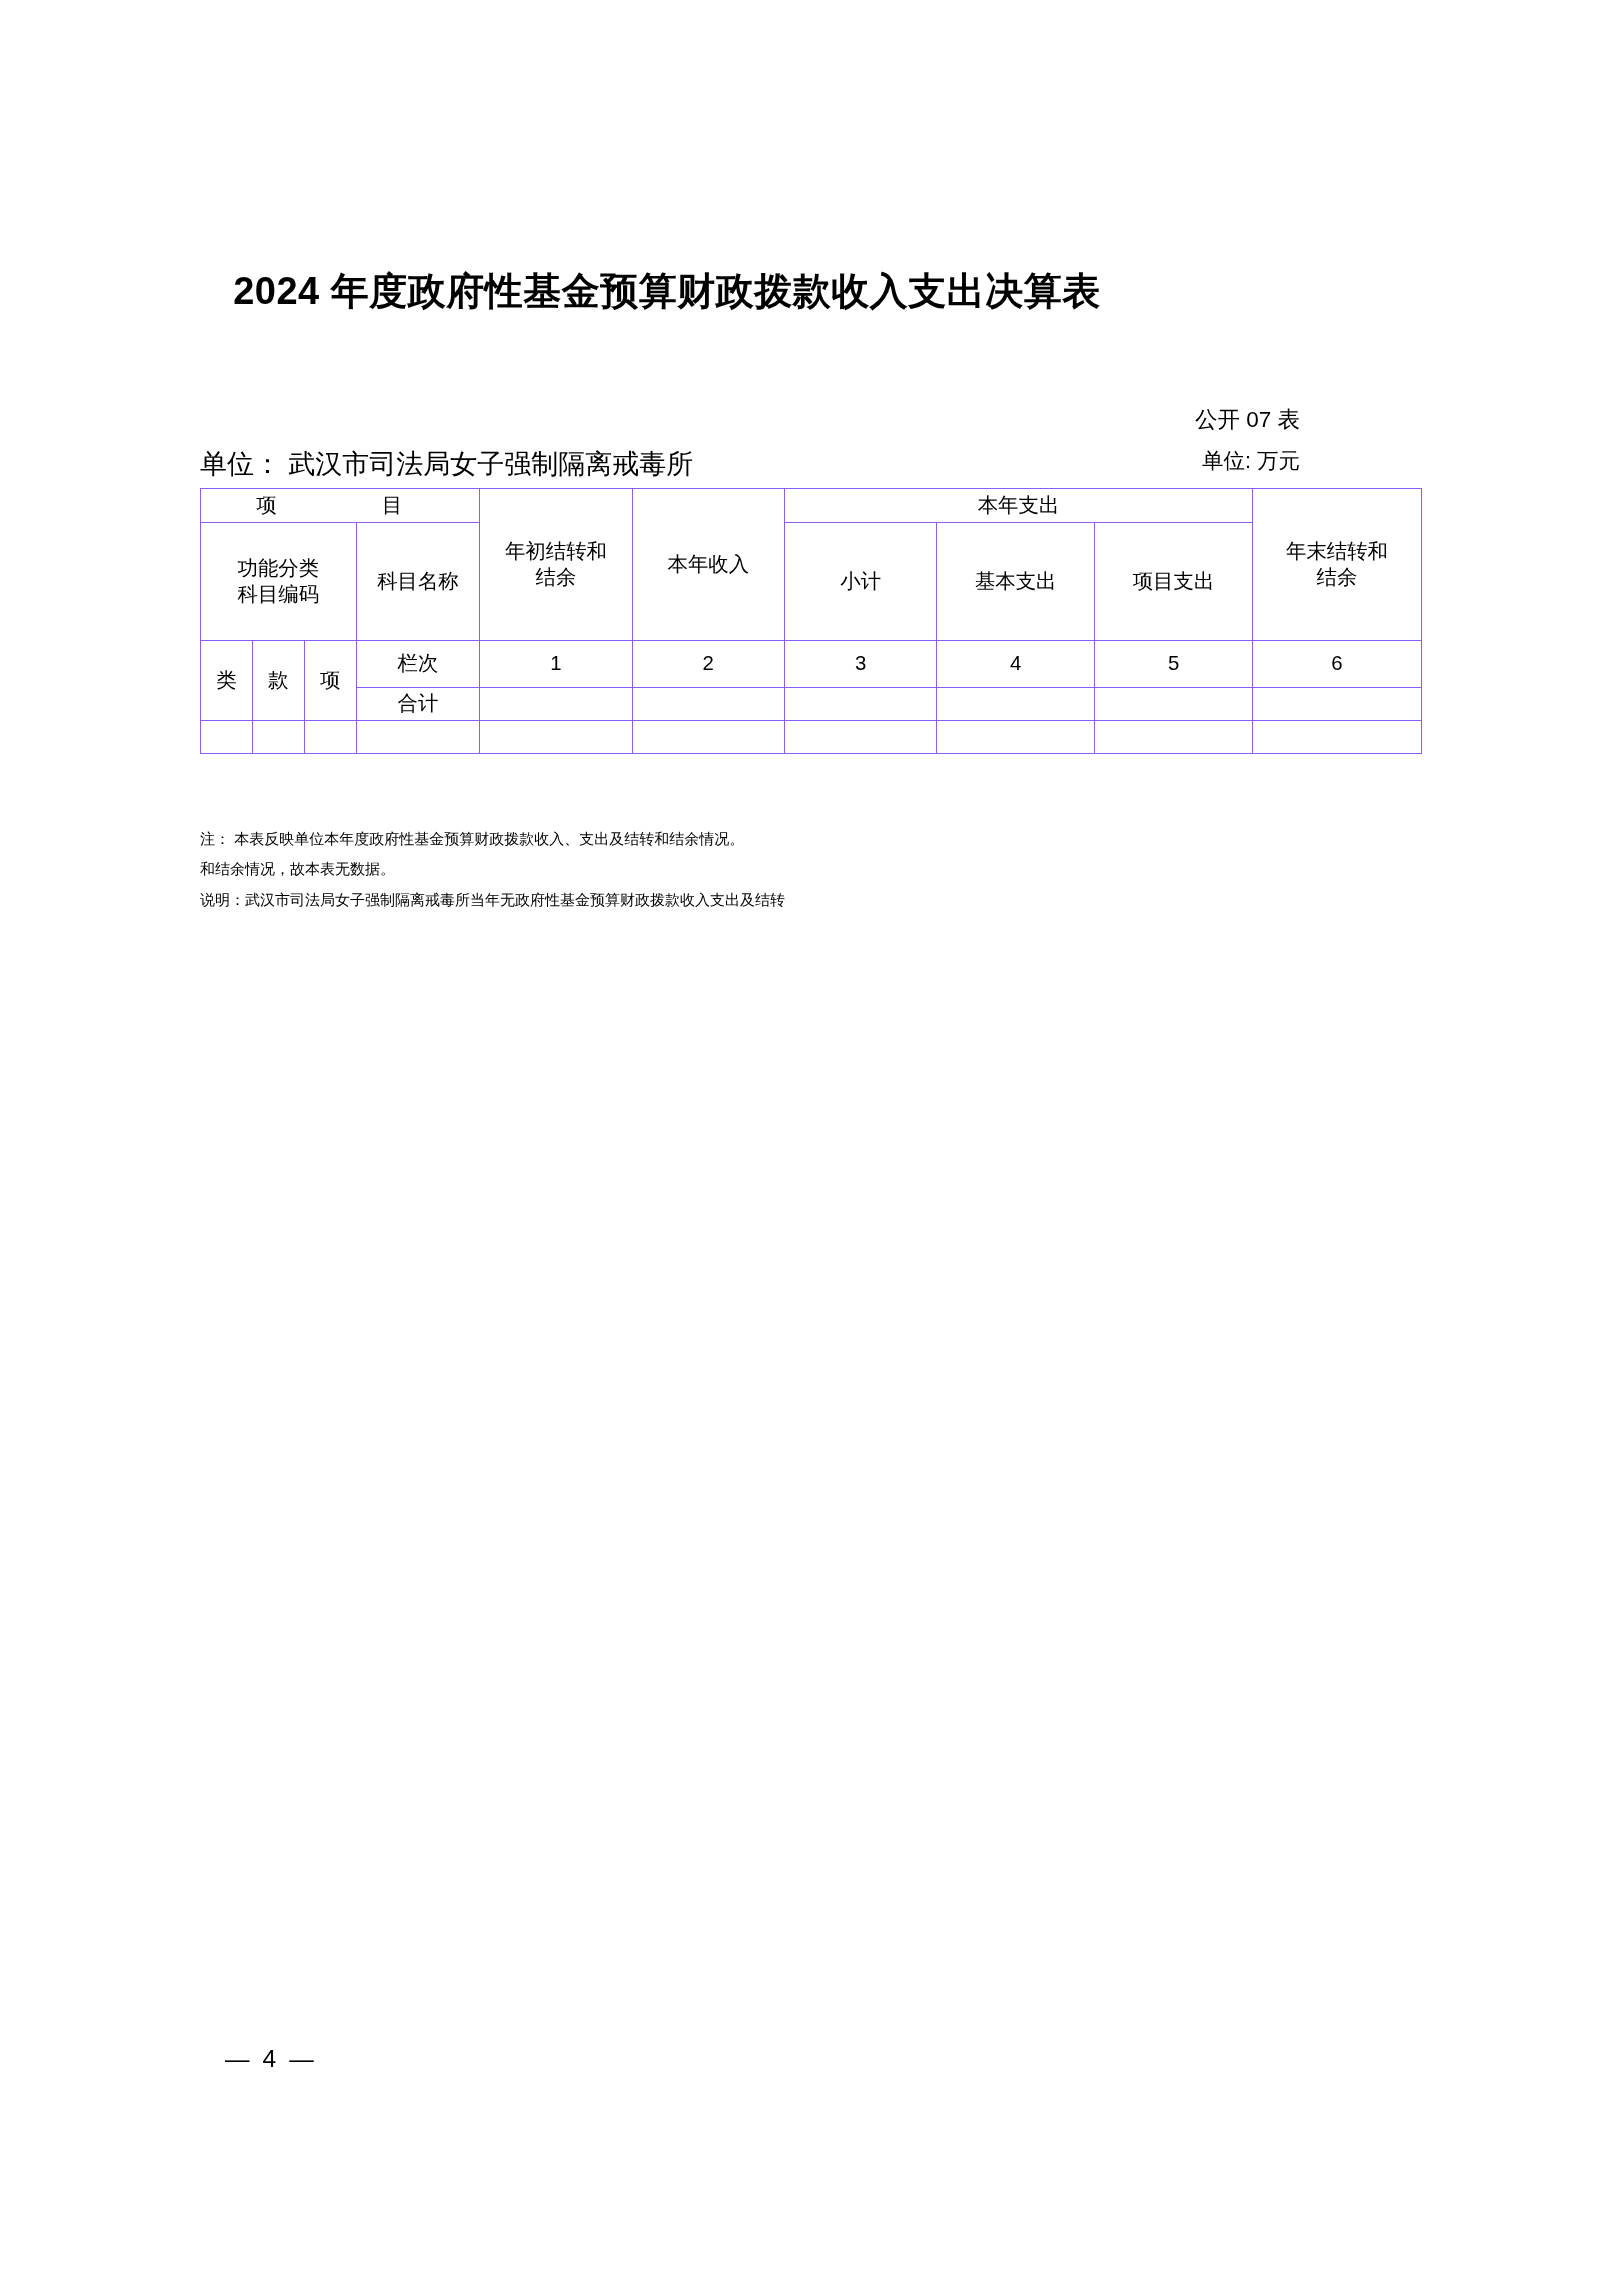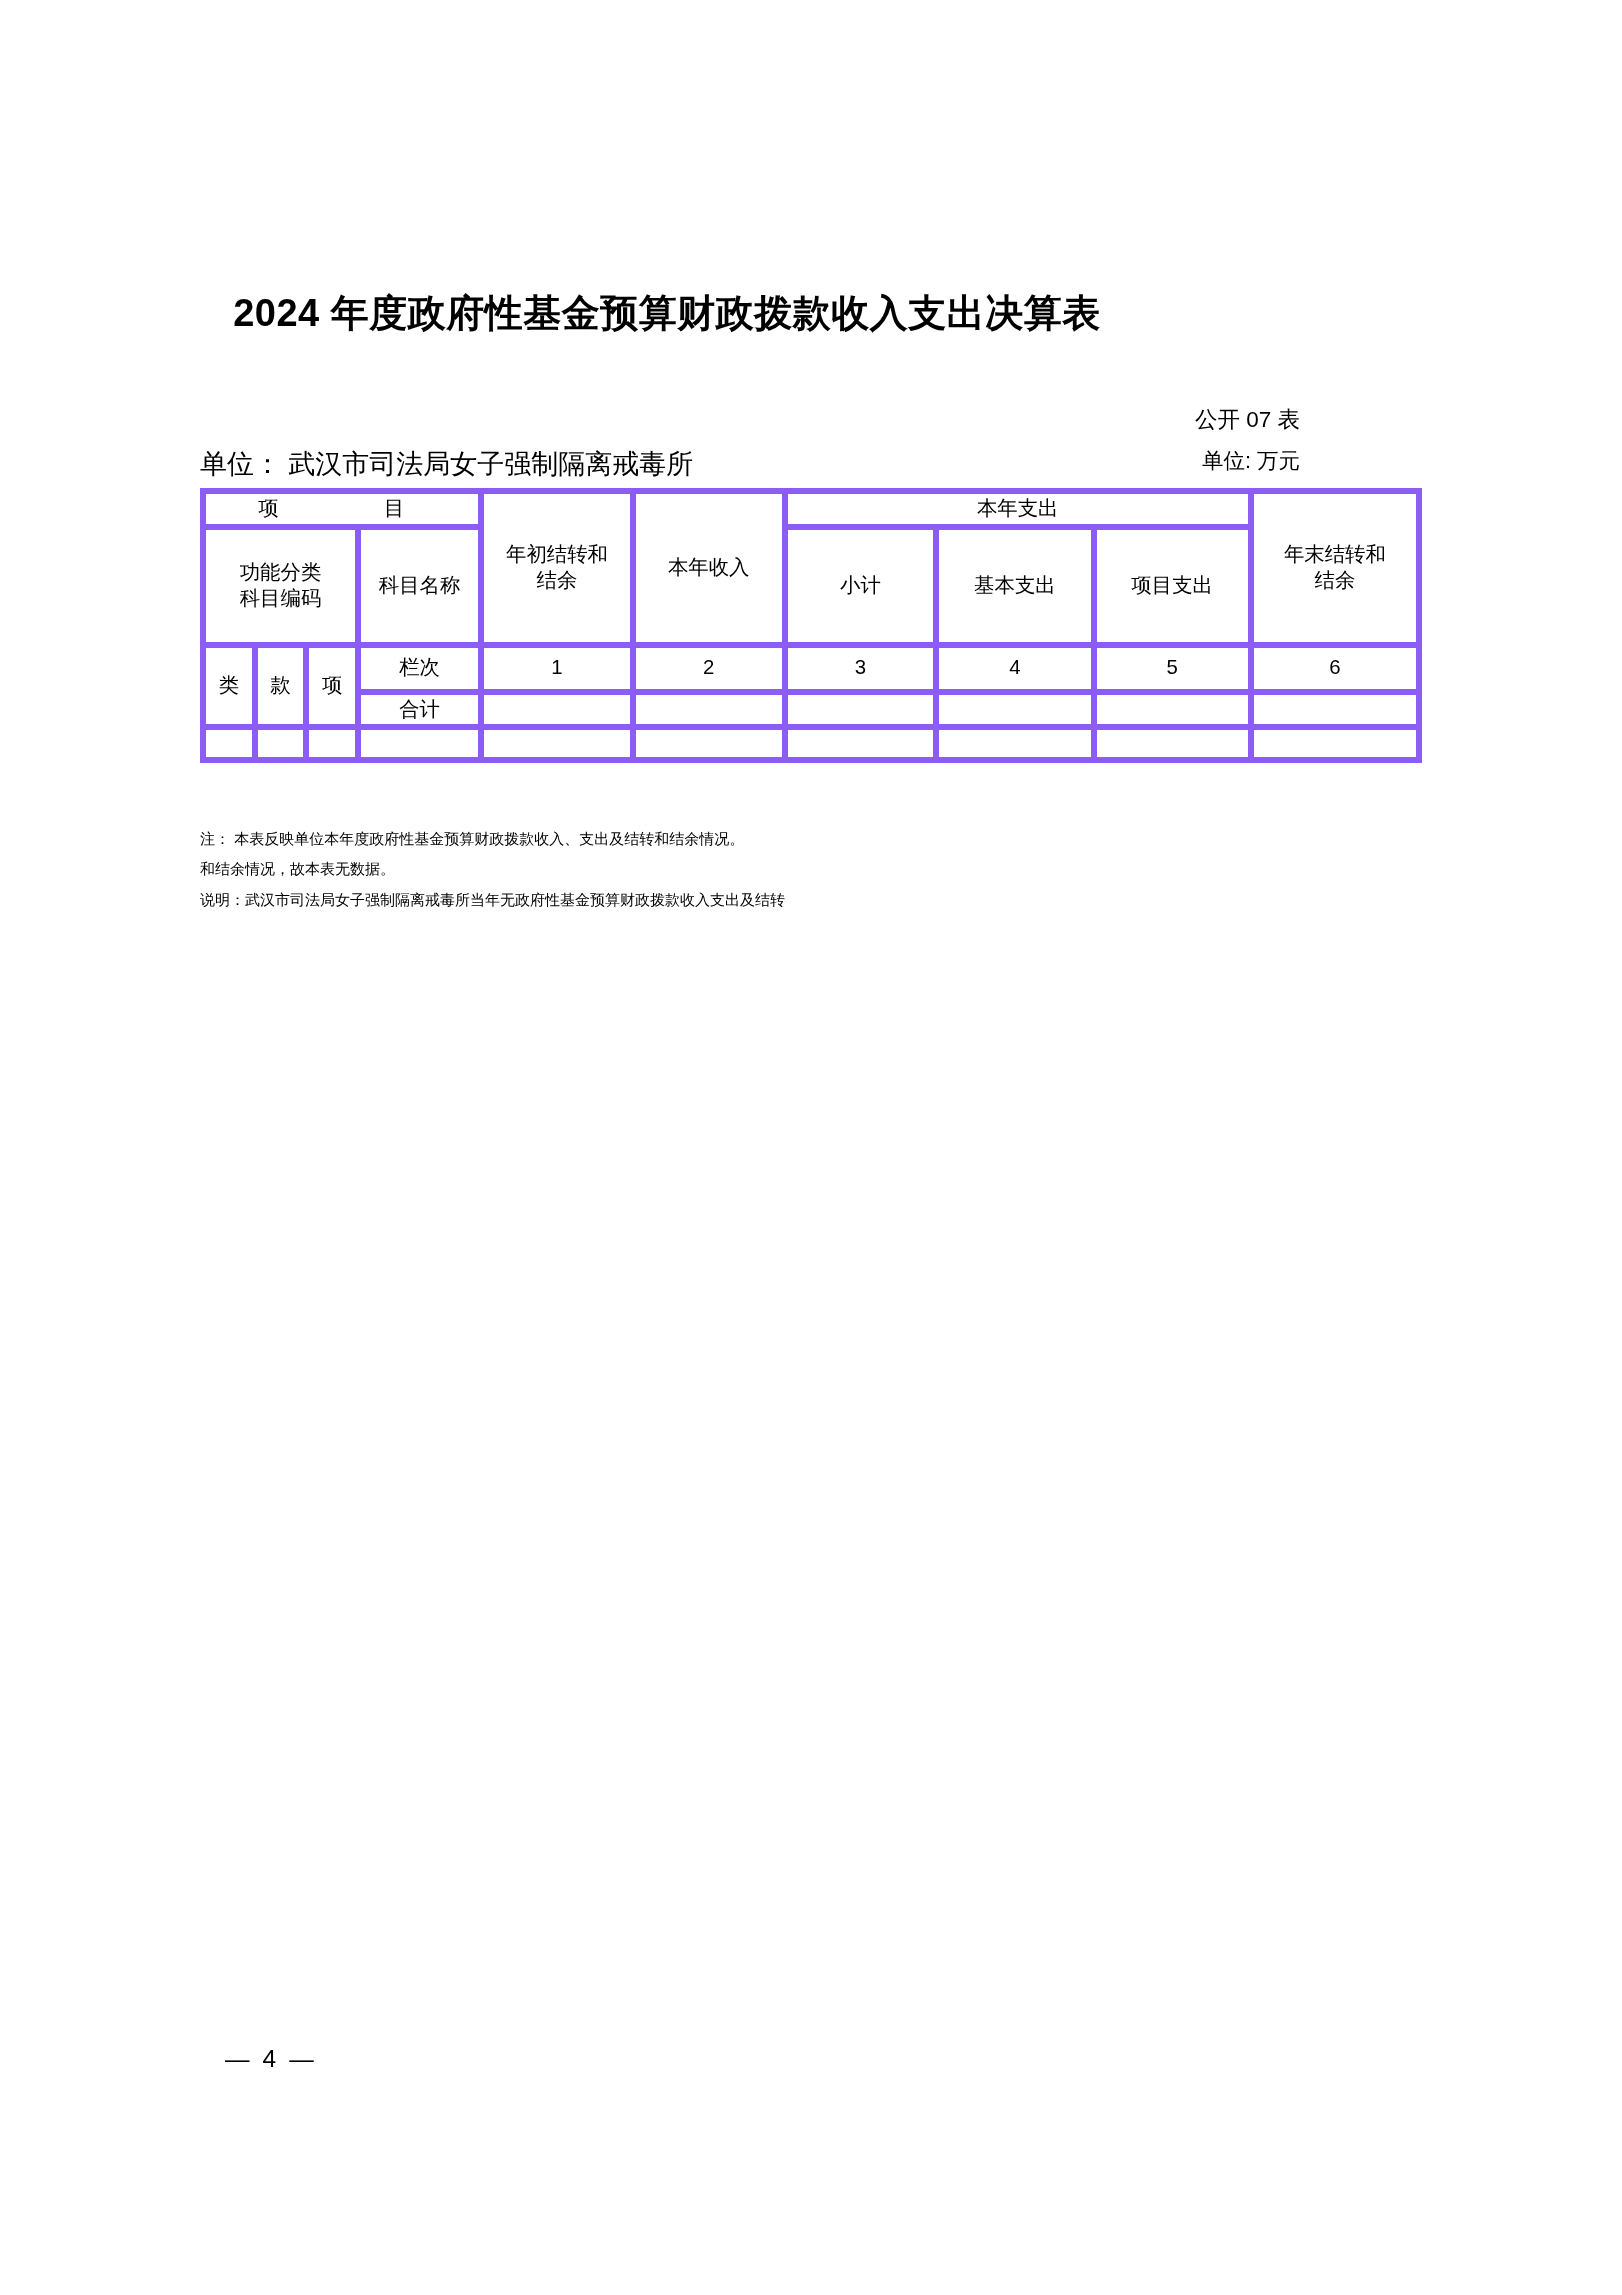--- a/index.html
+++ b/index.html
@@ -23,21 +23,20 @@
   }
   .title {
     position: absolute;
     top: 266px;
     left: 0;
     width: 1334px;
     text-align: center;
     font-size: 38px;
     font-weight: bold;
     letter-spacing: 0.5px;
-    margin-top: 22px;
   }
   .sheet-no {
     position: absolute;
     top: 404px;
     right: 322px;
     font-size: 22.5px;
   }
   .unit-left {
     position: absolute;
     top: 446px;
@@ -56,21 +55,21 @@
 
   table.main {
     position: absolute;
     top: 488px;
     left: 200px;
     width: 1222px;
     border-collapse: collapse;
     table-layout: fixed;
   }
   table.main td {
-    border: 6px solid #8b5cf6;
+    border: 1px solid #8b5cf6;
     text-align: center;
     vertical-align: middle;
     font-size: 20.4px;
     padding: 2px 1px;
     line-height: 1.25;
   }
   td.no-bottom { border-bottom: none; }
   td.no-top { border-top: none; }
   .row-h1 { height: 34px; }
   .row-h2 { height: 118px; }

